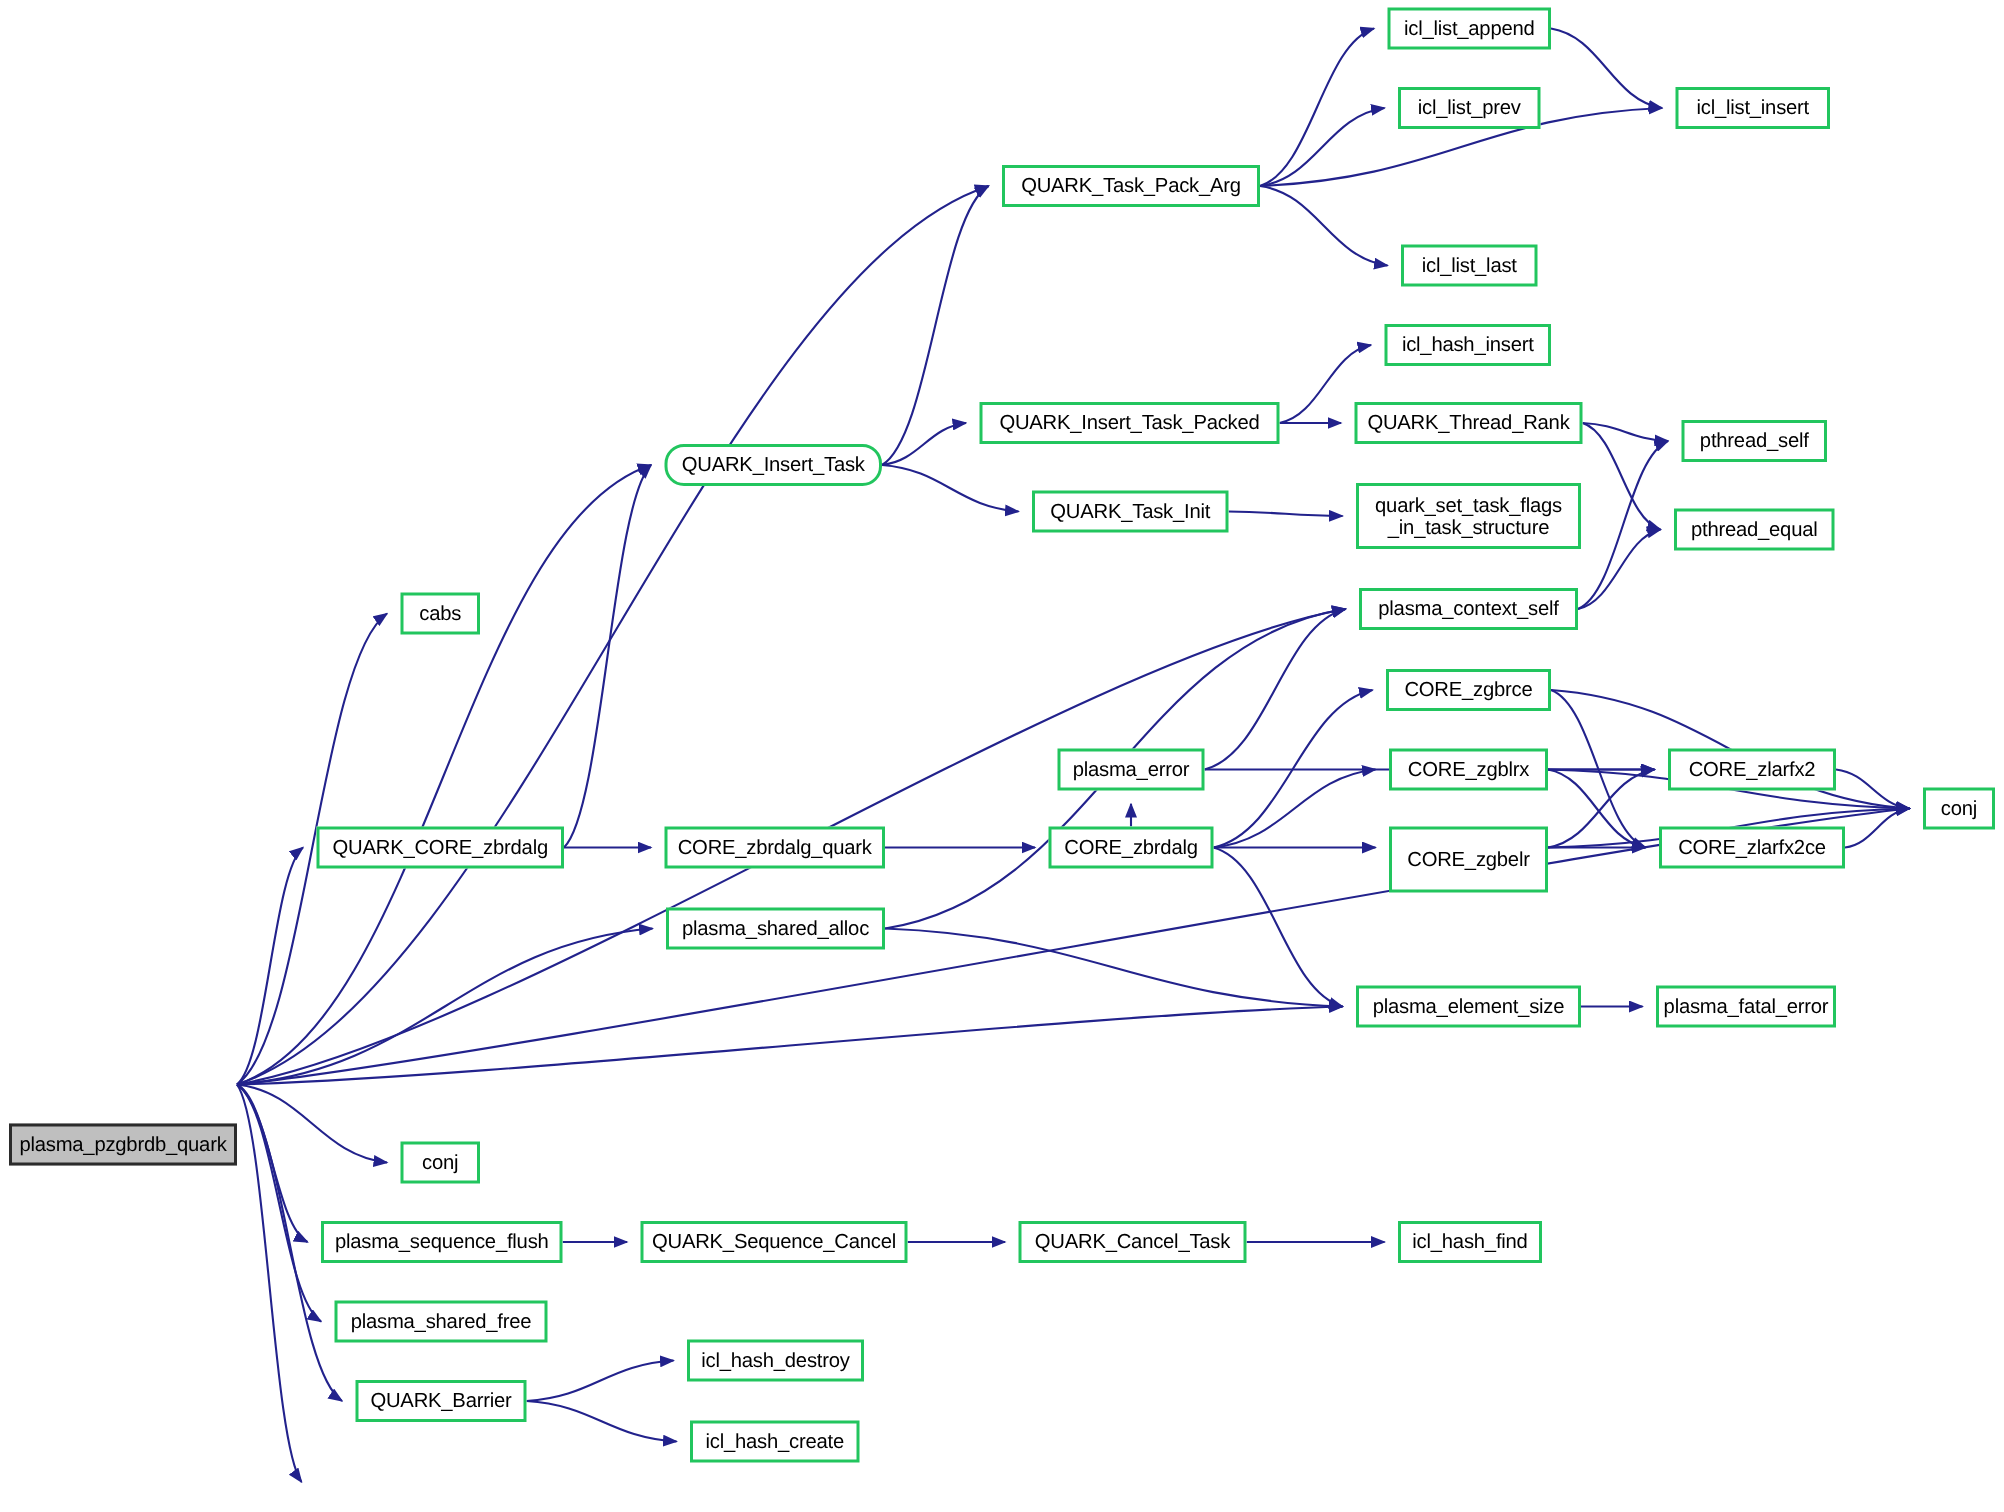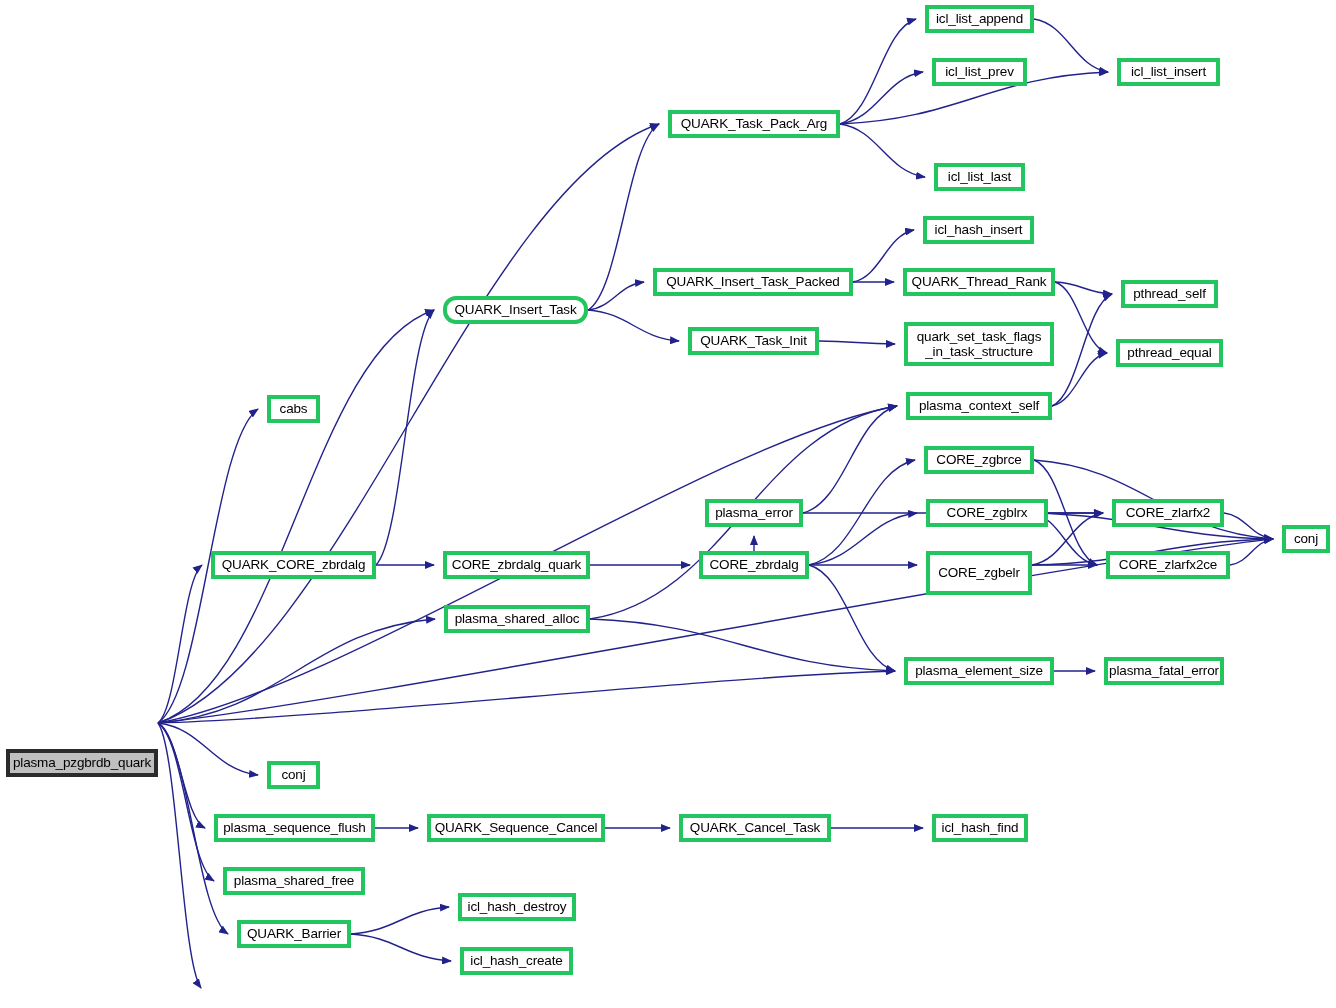--- a/index.html
+++ b/index.html
@@ -2,21 +2,21 @@
 <html><head>
 <meta charset="utf-8">
 <style>
   html,body{margin:0;padding:0;background:#ffffff;}
   body{font-family:"Liberation Sans",sans-serif;}
   #canvas{position:relative;width:1336px;height:1008px;background:#ffffff;overflow:hidden;}
   #edges{position:absolute;left:0;top:0;width:1336px;height:1008px;pointer-events:none;}
   .node{
     position:absolute;
     box-sizing:border-box;
-    border:4px solid #22c55e;
+    border:2px solid #22c55e;
     background:#ffffff;
     color:#000000;
     font-size:13.5px;
     line-height:1.12;
     display:flex;
     align-items:center;
     justify-content:center;
     text-align:center;
     white-space:pre-line;
     letter-spacing:-0.15px;
@@ -115,21 +115,21 @@
       <div class="node" style="left: 679px; top: 814px; width: 152px; height: 28px;">QUARK_Cancel_Task</div>
       <div class="node" style="left: 925px; top: 5px; width: 109px; height: 28px;">icl_list_append</div>
       <div class="node" style="left: 932px; top: 58px; width: 95px; height: 28px;">icl_list_prev</div>
       <div class="node" style="left: 934px; top: 163px; width: 91px; height: 28px;">icl_list_last</div>
       <div class="node" style="left: 923px; top: 216px; width: 111px; height: 28px;">icl_hash_insert</div>
       <div class="node" style="left: 903px; top: 268px; width: 152px; height: 28px;">QUARK_Thread_Rank</div>
       <div class="node" style="left: 904px; top: 322px; width: 150px; height: 44px;">quark_set_task_flags
 _in_task_structure</div>
       <div class="node" style="left: 906px; top: 392px; width: 146px; height: 28px;">plasma_context_self</div>
       <div class="node" style="left: 924px; top: 446px; width: 110px; height: 28px;">CORE_zgbrce</div>
-      <div class="node" style="left: 926px; top: 499px; width: 122px; height: 28px;">CORE_zgblrx</div>
+      <div class="node" style="left: 926px; top: 499px; width: 106px; height: 28px;">CORE_zgblrx</div>
       <div class="node" style="left: 926px; top: 551px; width: 106px; height: 44px;">CORE_zgbelr</div>
       <div class="node" style="left: 904px; top: 657px; width: 150px; height: 28px;">plasma_element_size</div>
       <div class="node" style="left: 932px; top: 814px; width: 96px; height: 28px;">icl_hash_find</div>
       <div class="node" style="left: 1117px; top: 58px; width: 103px; height: 28px;">icl_list_insert</div>
       <div class="node" style="left: 1121px; top: 280px; width: 97px; height: 28px;">pthread_self</div>
       <div class="node" style="left: 1116px; top: 339px; width: 107px; height: 28px;">pthread_equal</div>
       <div class="node" style="left: 1112px; top: 499px; width: 112px; height: 28px;">CORE_zlarfx2</div>
       <div class="node" style="left: 1106px; top: 551px; width: 124px; height: 28px;">CORE_zlarfx2ce</div>
       <div class="node" style="left: 1104px; top: 657px; width: 120px; height: 28px;">plasma_fatal_error</div>
       <div class="node" style="left: 1282px; top: 525px; width: 48px; height: 28px;">conj</div>

